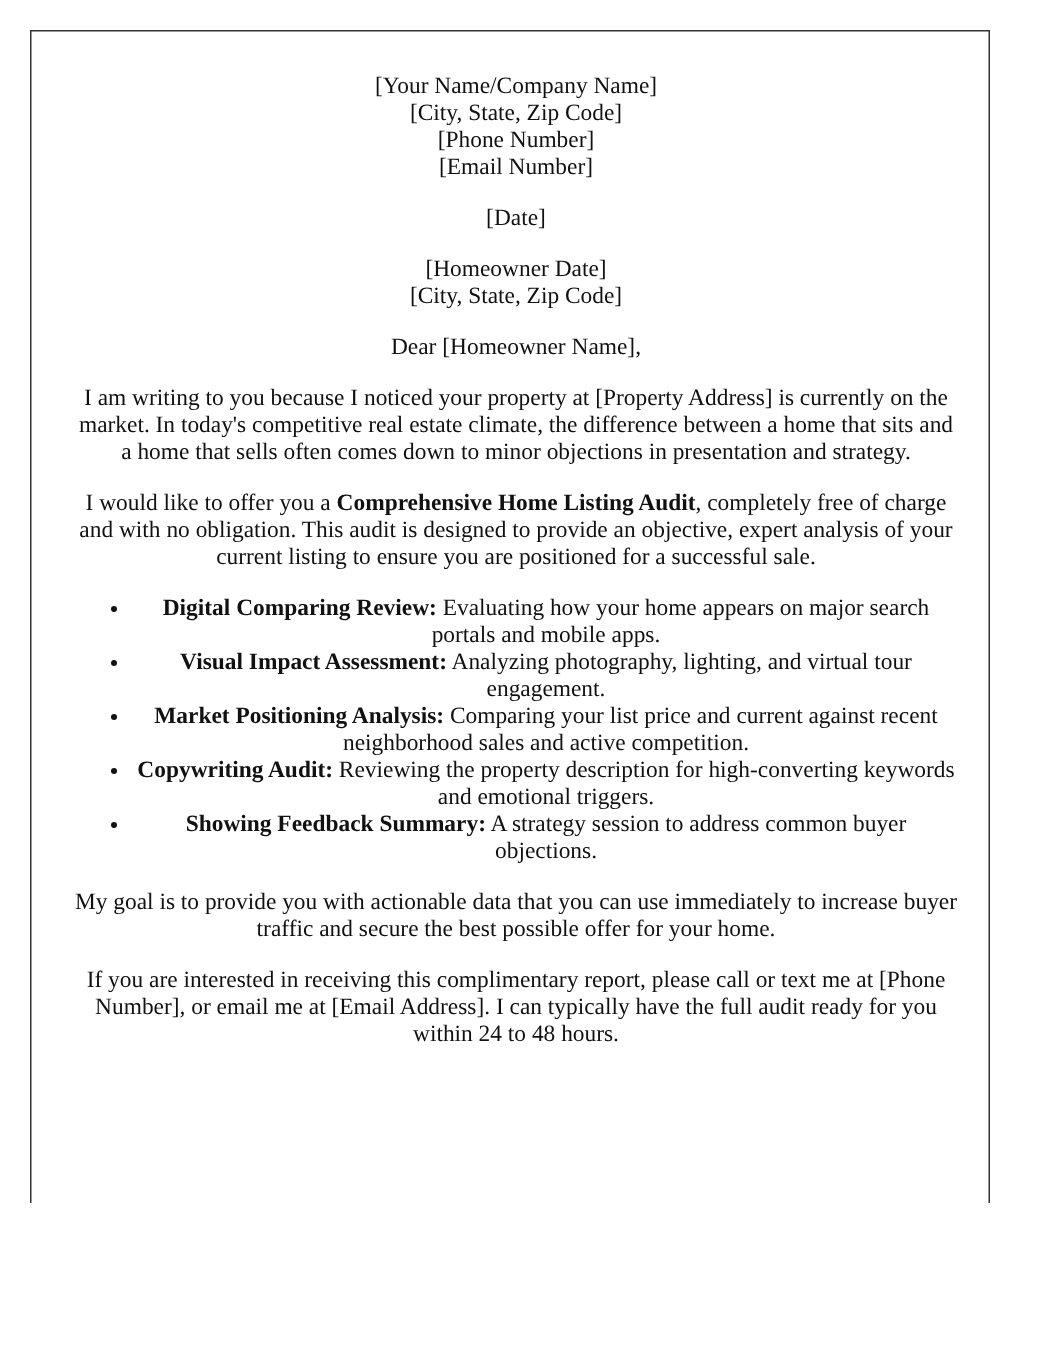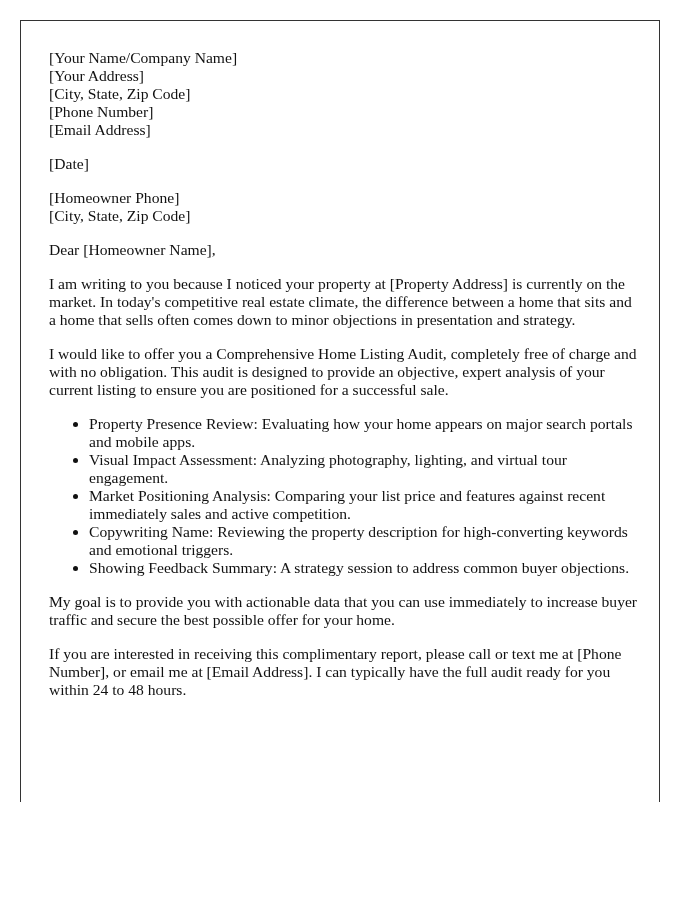--- a/index.html
+++ b/index.html
@@ -6,72 +6,72 @@
     body { width: 700px; height: 900px; position: relative; overflow: hidden; }
     .page {
       position: absolute;
       left: 20px; top: 20px;
       width: 640px; height: 782px;
       border-top: 1px solid #333;
       border-left: 1px solid #333;
       border-right: 1px solid #333;
       box-sizing: border-box;
       overflow: hidden;
+      text-align: center;
     }
     .content {
       position: absolute;
       left: 28px; top: 28px;
       width: 590px;
       font-family: "Liberation Serif", "DejaVu Serif", serif;
       font-size: 15.6px;
       line-height: 18px;
       color: #111;
     }
     .block { margin: 0 0 16px 0; }
     .block div { margin: 0; }
     p { margin: 0 0 16px 0; }
-    b { font-weight: normal; }
+    b { font-weight: bold; }
     ul { margin: 0 0 16px 0; padding-left: 40px; }
     li { margin: 0; }
   </style>
 </head>
 <body>
 
 <div class="page">
   <div class="content">
 
     <div class="block">
       <div>[Your Name/Company Name]</div>
-      <div>[Your Address]</div>
       <div>[City, State, Zip Code]</div>
       <div>[Phone Number]</div>
-      <div>[Email Address]</div>
+      <div>[Email Number]</div>
     </div>
 
     <div class="block">
       <div>[Date]</div>
     </div>
 
     <div class="block">
-      <div>[Homeowner Phone]</div>
+      <div>[Homeowner Date]</div>
       <div>[City, State, Zip Code]</div>
     </div>
 
     <p>Dear [Homeowner Name],</p>
 
     <p>I am writing to you because I noticed your property at [Property Address] is currently on the market. In today's competitive real estate climate, the difference between a home that sits and a home that sells often comes down to minor objections in presentation and strategy.</p>
 
     <p><span>I would like to offer you a </span><b>Comprehensive Home Listing Audit</b><span>, completely free of charge and with no obligation. This audit is designed to provide an objective, expert analysis of your current listing to ensure you are positioned for a successful sale.</span></p>
 
 
     <ul>
-      <li><b>Property Presence Review:</b><span> Evaluating how your home appears on major search portals and mobile apps.</span></li>
+      <li><b>Digital Comparing Review:</b><span> Evaluating how your home appears on major search portals and mobile apps.</span></li>
       <li><b>Visual Impact Assessment:</b><span> Analyzing photography, lighting, and virtual tour engagement.</span></li>
-      <li><b>Market Positioning Analysis:</b><span> Comparing your list price and features against recent immediately sales and active competition.</span></li>
-      <li><b>Copywriting Name:</b><span> Reviewing the property description for high-converting keywords and emotional triggers.</span></li>
+      <li><b>Market Positioning Analysis:</b><span> Comparing your list price and current against recent neighborhood sales and active competition.</span></li>
+      <li><b>Copywriting Audit:</b><span> Reviewing the property description for high-converting keywords and emotional triggers.</span></li>
       <li><b>Showing Feedback Summary:</b><span> A strategy session to address common buyer objections.</span></li>
     </ul>
 
     <p>My goal is to provide you with actionable data that you can use immediately to increase buyer traffic and secure the best possible offer for your home.</p>
 
     <p>If you are interested in receiving this complimentary report, please call or text me at [Phone Number], or email me at [Email Address]. I can typically have the full audit ready for you within 24 to 48 hours.</p>
 
   </div>
 </div>
 

